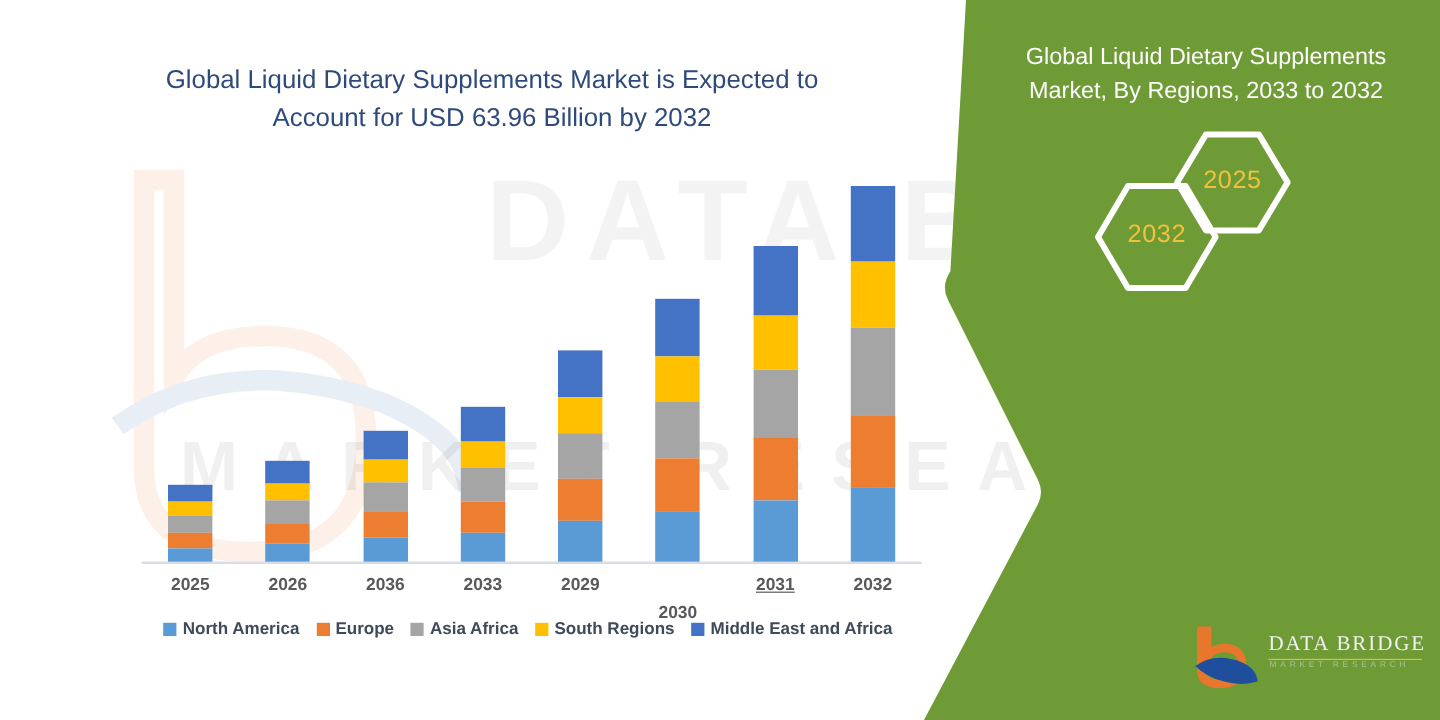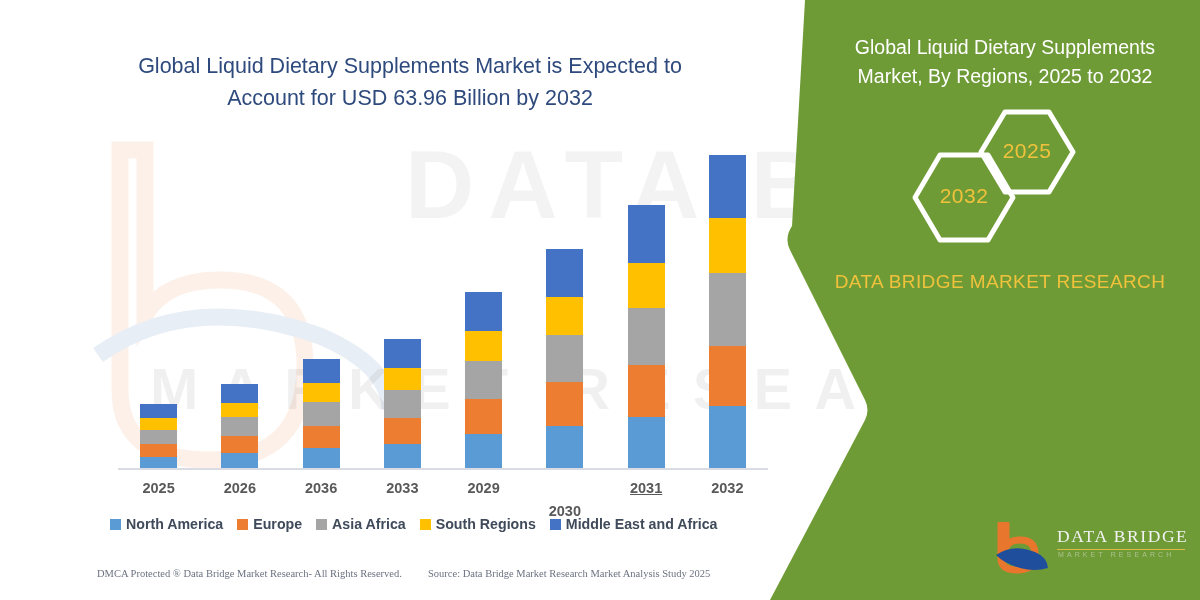--- a/index.html
+++ b/index.html
@@ -60,21 +60,21 @@
   .bar{position:absolute;bottom:0;width:37px;}
   .seg{width:100%;display:block;}
   .xlabels{position:absolute;left:118px;top:480px;width:650px;height:22px;}
   .xlabel{
     position:absolute;width:70px;text-align:center;color:#595959;
     font-size:14.5px;font-weight:700;
   }
 
   
   .legend{position:absolute;left:110px;top:513px;width:660px;height:22px;
-    display:flex;align-items:center;justify-content:flex-start;gap:14px;}
+    display:flex;align-items:center;justify-content:center;gap:14px;}
   .legend-item{display:flex;align-items:center;gap:5px;}
   .legend-swatch{width:11px;height:11px;display:block;}
   .legend-label{color:#3f4a5a;font-size:14.2px;font-weight:700;white-space:nowrap;}
 
   
   .footer{position:absolute;left:0;top:568px;width:800px;height:22px;}
   .footer-left{position:absolute;left:97px;top:0;color:#6b7280;font-size:10.5px;
     font-family:"Liberation Serif",serif;white-space:nowrap;}
   .footer-right{position:absolute;left:428px;top:0;color:#6b7280;font-size:10.5px;
     font-family:"Liberation Serif",serif;white-space:nowrap;}
@@ -179,49 +179,44 @@
       <div class="legend-item">
         <span class="legend-swatch" style="background: rgb(255, 192, 0);"></span>
         <span class="legend-label">South Regions</span>
       </div>
       <div class="legend-item">
         <span class="legend-swatch" style="background: rgb(68, 114, 196);"></span>
         <span class="legend-label">Middle East and Africa</span>
       </div>
     </div>
 
-  <div class="footer">
-    <div class="footer-left">DMCA Protected ® Data Bridge Market Research-  All Rights Reserved.</div>
-    <div class="footer-right">Source: Data Bridge Market Research  Market Analysis Study 2025</div>
-  </div>
 
   <div class="green-panel">
     <svg width="430" height="600" viewBox="0 0 430 600">
       <path d="M35 0 L430 0 L430 600 L0 600 L95 420 Q100 410 95 400 L20 250 Q14 238 22 226 Z" fill="#6f9b37"></path>
     </svg>
 
     <div class="panel-content">
-      <div class="panel-title">Global Liquid Dietary Supplements Market, By Regions, 2025 to 2032</div>
+      <div class="panel-title">Global Liquid Dietary Supplements Market, By Regions, 2033 to 2032</div>
 
       <div class="hexwrap">
         <div class="hex hex-2032">
           <svg width="108" height="95" viewBox="0 0 108 95">
             <polygon points="30,5 78,5 103,47.5 78,90 30,90 5,47.5" fill="none" stroke="#ffffff" stroke-width="5" stroke-linejoin="round"></polygon>
           </svg>
           <div class="hex-label">2032</div>
         </div>
         <div class="hex hex-2025">
           <svg width="100" height="88" viewBox="0 0 100 88">
             <polygon points="28,4 72,4 96,44 72,84 28,84 4,44" fill="none" stroke="#ffffff" stroke-width="5" stroke-linejoin="round"></polygon>
           </svg>
           <div class="hex-label">2025</div>
         </div>
       </div>
 
-      <div class="brand-line">DATA BRIDGE MARKET RESEARCH</div>
 
       <div class="dbmr-logo">
         <svg width="58" height="52" viewBox="0 0 58 52" style="position:absolute;left:0;top:4px;">
           <path d="M6 2 L6 36 Q6 48 22 48 Q40 48 40 32 Q40 18 25 18 Q15 18 11 25 L11 2 Z" fill="none" stroke="#e8762c" stroke-width="7" stroke-linejoin="round"></path>
           <path d="M1 33 Q18 21 40 30 Q52 35 53 46 Q40 50 25 46 Q10 42 1 33 Z" fill="#1f4e9c"></path>
         </svg>
         <div class="dbmr-word">DATA BRIDGE</div>
         <div class="dbmr-rule"></div>
         <div class="dbmr-sub">MARKET RESEARCH</div>
       </div>

